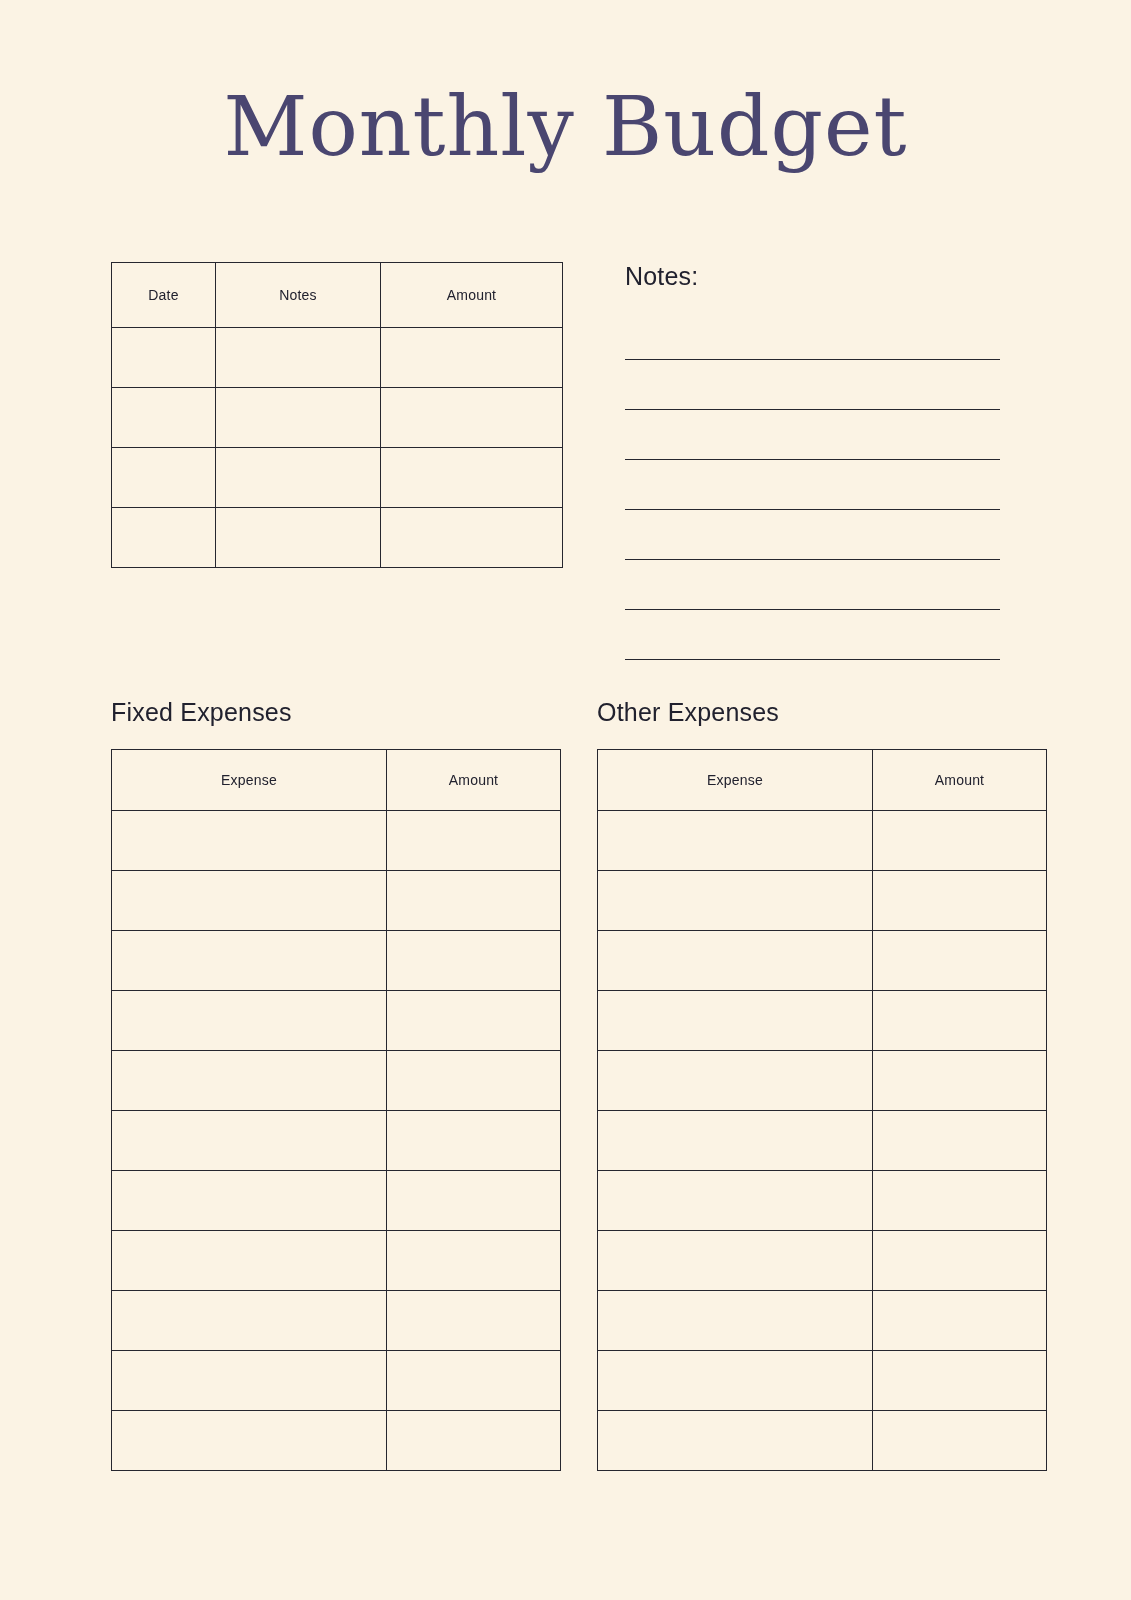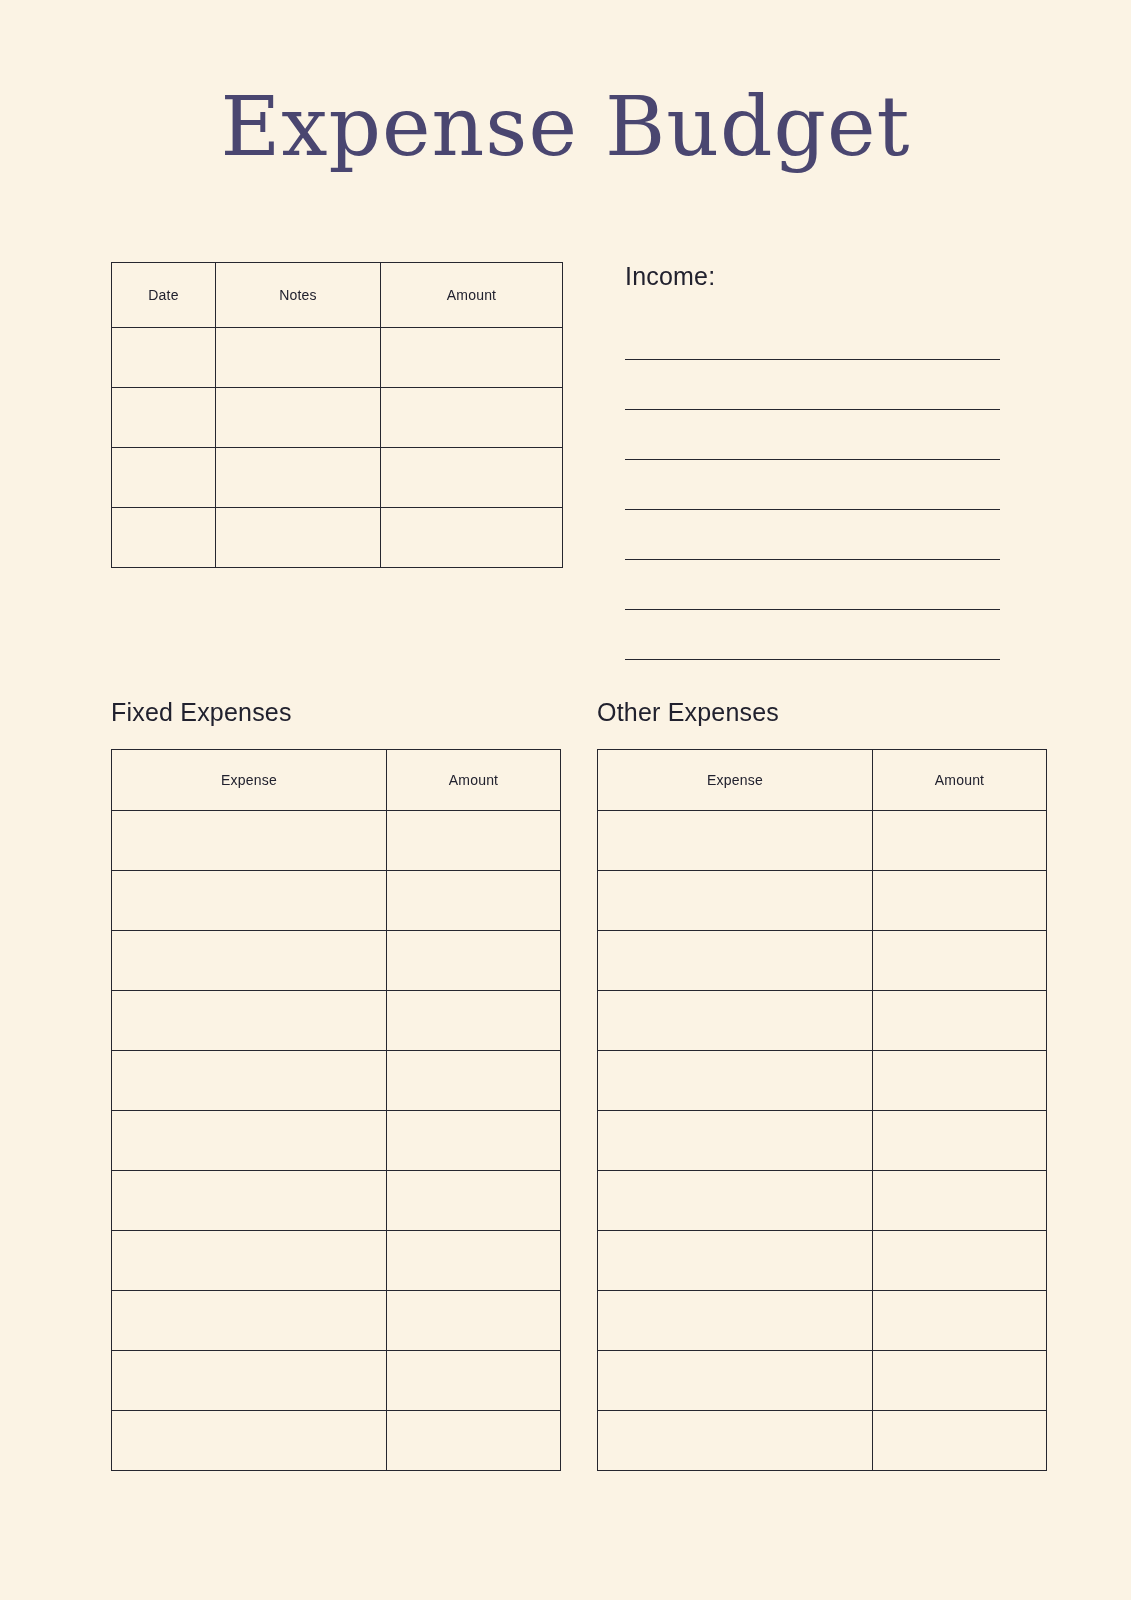--- a/index.html
+++ b/index.html
@@ -123,21 +123,21 @@
     border-bottom: 1.5px solid #26262f;
     height: 49px;
   }
   .notes-line:first-child { height: 24px; }
 </style>
 </head>
 <body>
 
 <div class="page">
 
-  <h1 class="title">Expense Budget</h1>
+  <h1 class="title">Monthly Budget</h1>
 
   <div class="row-top">
 
     <div class="col-left-top">
       <table class="grid" id="income-table">
         <thead>
           <tr>
             <th class="c-date">Date</th>
             <th class="c-source">Notes</th>
             <th class="c-amount">Amount</th>
@@ -162,21 +162,21 @@
           <tr>
             <td></td>
             <td></td>
             <td></td>
           </tr>
         </tbody>
       </table>
     </div>
 
     <div class="col-right-top">
-      <div class="section-title">Income:</div>
+      <div class="section-title">Notes:</div>
       <div class="notes-lines">
         <div class="notes-line"></div>
         <div class="notes-line"></div>
         <div class="notes-line"></div>
         <div class="notes-line"></div>
         <div class="notes-line"></div>
         <div class="notes-line"></div>
         <div class="notes-line"></div>
       </div>
     </div>

